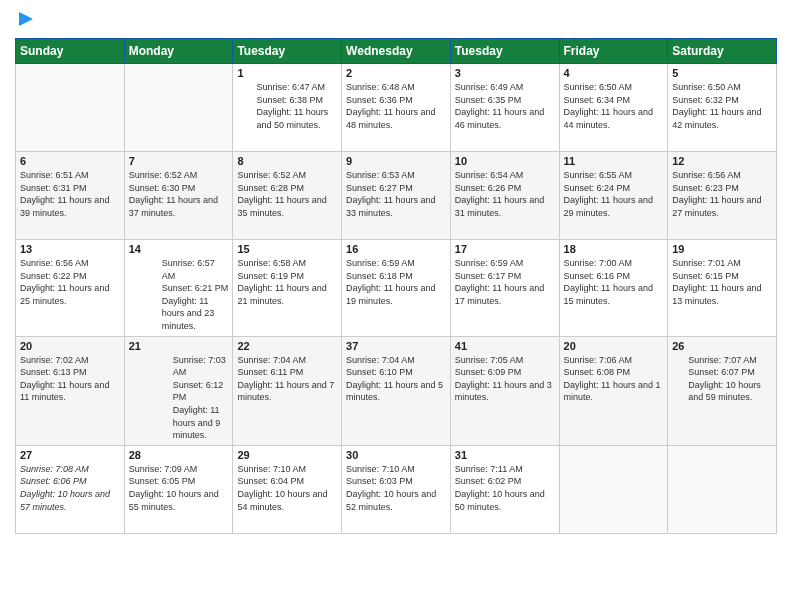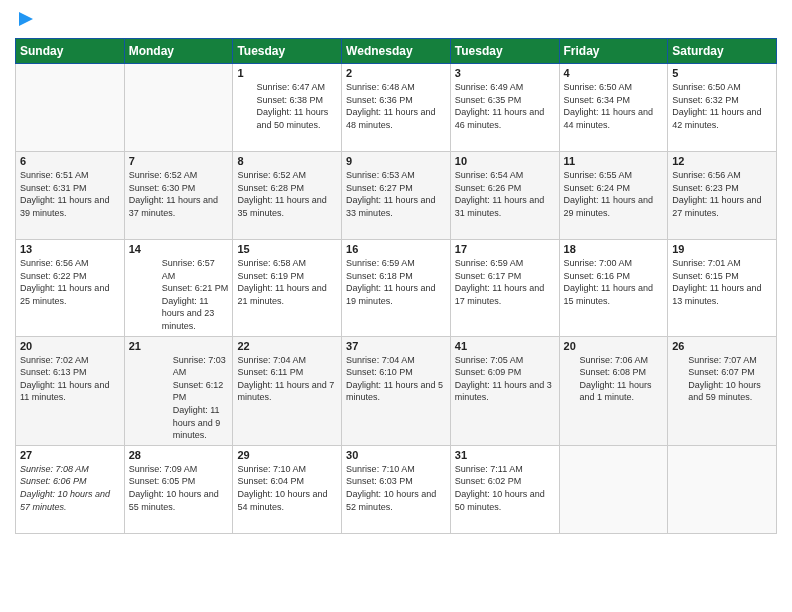--- a/index.html
+++ b/index.html
@@ -270,21 +270,21 @@
 Daylight: 11 hours and 5 minutes.</div>
           </td>
           <td>
             <div class="day-num">41</div>
             <div class="day-info" style="white-space: pre-line;">Sunrise: 7:05 AM
 Sunset: 6:09 PM
 Daylight: 11 hours and 3 minutes.</div>
           </td>
           <td>
             <div class="day-num">20</div>
-            <div class="day-info" style="white-space: pre-line; margin-left: 16px;">Sunrise: 7:06 AM
+            <div class="day-info" style="white-space: pre-line;">Sunrise: 7:06 AM
 Sunset: 6:08 PM
 Daylight: 11 hours and 1 minute.</div>
           </td>
           <td>
             <div class="day-num">26</div>
             <div class="day-info" style="white-space: pre-line; margin-left: 16px;">Sunrise: 7:07 AM
 Sunset: 6:07 PM
 Daylight: 10 hours and 59 minutes.</div>
           </td>
         </tr>

